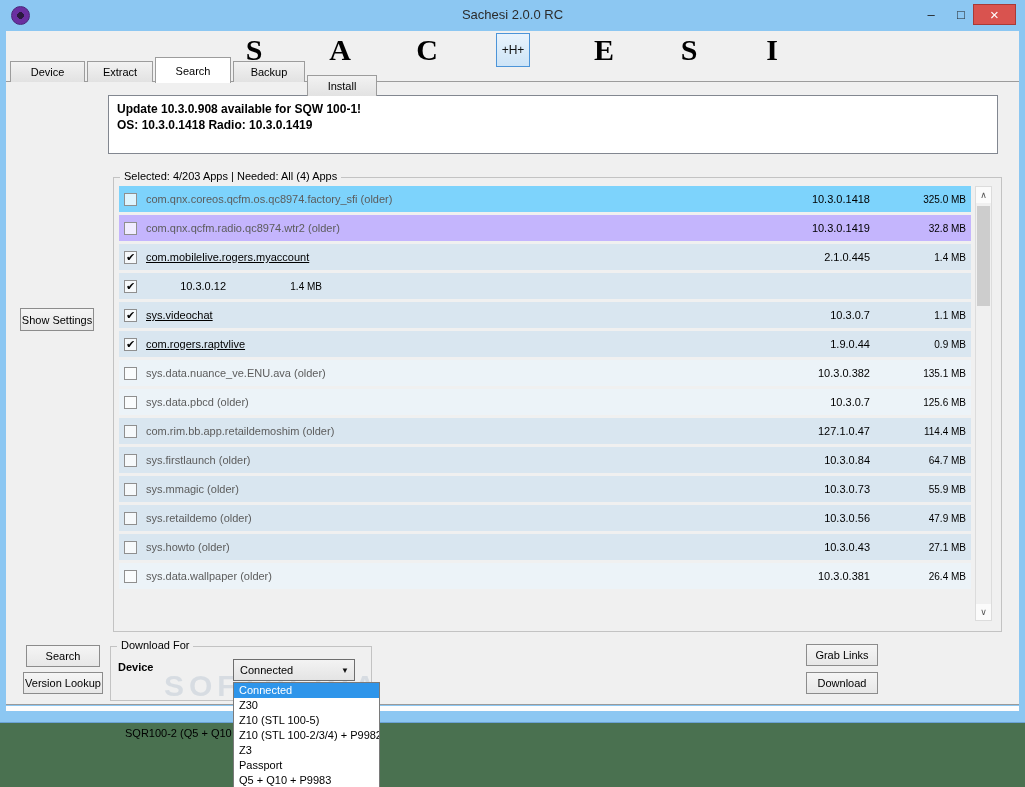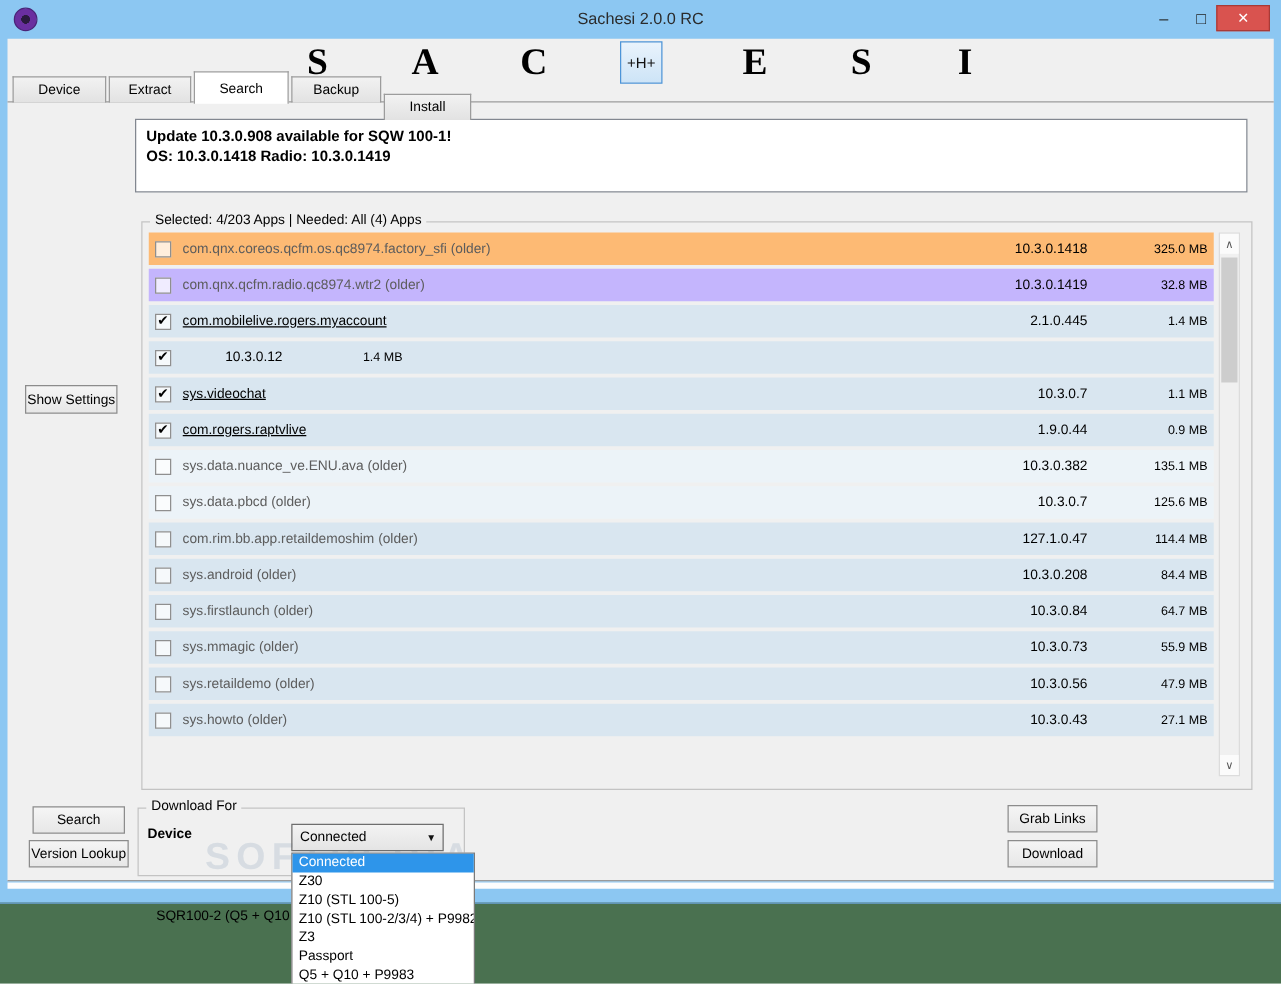--- a/index.html
+++ b/index.html
@@ -31,21 +31,21 @@
 
   .updatebox{position:absolute;left:102px;top:64px;width:890px;height:59px;background:#fff;
     border:1px solid #828790;padding:5px 8px;font-size:12px;font-weight:bold;color:#000;line-height:16px;}
 
   .gbox{position:absolute;border:1px solid #c3c3c3;}
   .gtitle{position:absolute;top:-8px;left:6px;background:#f0f0f0;padding:0 4px;font-size:11px;color:#000;white-space:nowrap;text-align:center;}
 
   .apps-gbox{left:107px;top:146px;width:889px;height:455px;}
   .list{position:absolute;left:5px;top:8px;width:852px;}
   .row{height:26px;margin-bottom:3px;display:flex;align-items:center;padding:0 5px;}
-  .row.pink{background:#fdba74;}
+  .row.pink{background:#7dd3fc;}
   .row.lavender{background:#c4b5fd;}
   .row.blue{background:#d9e6f0;}
   .row.light{background:#ecf3f8;}
   .cb{width:13px;height:13px;background:rgba(255,255,255,.75);border:1px solid #8f8f8f;margin-right:9px;
     display:flex;align-items:center;justify-content:center;font-size:11px;line-height:11px;color:#000;flex:none;}
   .row .name{flex:1;font-size:11px;color:#5c5c5c;white-space:nowrap;overflow:hidden;}
   .row.checkedrow .name{color:#000;text-decoration:underline;}
   .row .ver{font-size:11px;color:#000;width:80px;text-align:right;margin-right:16px;flex:none;}
   .row .size{font-size:10px;color:#000;width:80px;text-align:right;flex:none;}
 
@@ -171,26 +171,20 @@
               <span class="size">125.6 MB</span>
             </div>
             <div class="row blue">
               <span class="cb"></span>
               <span class="name">com.rim.bb.app.retaildemoshim (older)</span>
               <span class="ver">127.1.0.47</span>
               <span class="size">114.4 MB</span>
             </div>
             <div class="row blue">
               <span class="cb"></span>
-              <span class="name">sys.android (older)</span>
-              <span class="ver">10.3.0.208</span>
-              <span class="size">84.4 MB</span>
-            </div>
-            <div class="row blue">
-              <span class="cb"></span>
               <span class="name">sys.firstlaunch (older)</span>
               <span class="ver">10.3.0.84</span>
               <span class="size">64.7 MB</span>
             </div>
             <div class="row blue">
               <span class="cb"></span>
               <span class="name">sys.mmagic (older)</span>
               <span class="ver">10.3.0.73</span>
               <span class="size">55.9 MB</span>
             </div>
@@ -198,20 +192,26 @@
               <span class="cb"></span>
               <span class="name">sys.retaildemo (older)</span>
               <span class="ver">10.3.0.56</span>
               <span class="size">47.9 MB</span>
             </div>
             <div class="row blue">
               <span class="cb"></span>
               <span class="name">sys.howto (older)</span>
               <span class="ver">10.3.0.43</span>
               <span class="size">27.1 MB</span>
+            </div>
+            <div class="row light">
+              <span class="cb"></span>
+              <span class="name">sys.data.wallpaper (older)</span>
+              <span class="ver">10.3.0.381</span>
+              <span class="size">26.4 MB</span>
             </div>
           </div>
         <div class="sbar">
           <div class="sarrow up">∧</div>
           <div class="sthumb"></div>
           <div class="sarrow down">∨</div>
         </div>
       </div>
 
       <div class="btn show-settings">Show Settings</div>

